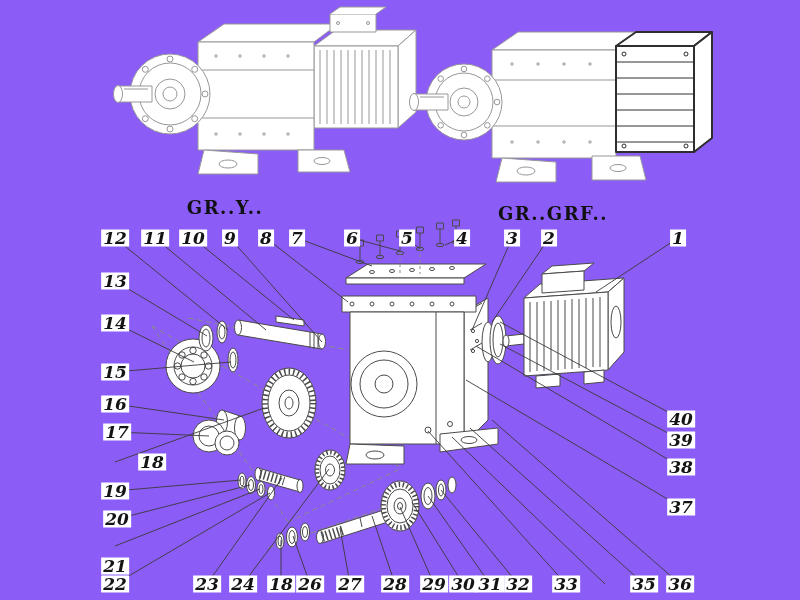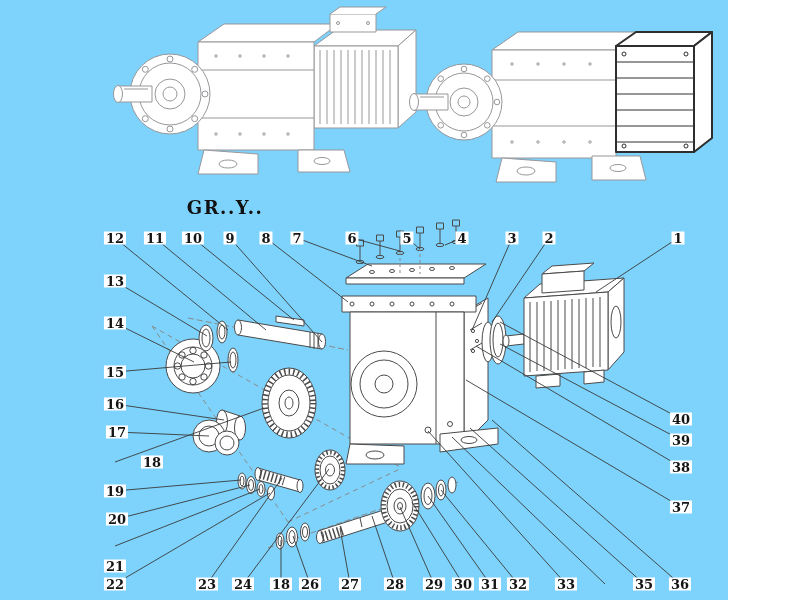--- a/index.html
+++ b/index.html
@@ -1,22 +1,22 @@
 <!DOCTYPE html>
 <html><head>
 <meta charset="utf-8">
 <style>
   html,body{margin:0;padding:0;background:#fff;}
-  .stage{position:relative;width:728px;height:600px;background:#7dd3fc;overflow:hidden;
+  .stage{position:relative;width:800px;height:600px;background:#8b5cf6;overflow:hidden;
          font-family:"DejaVu Serif",serif;}
   .stage svg{position:absolute;left:0;top:0;}
   .title{position:absolute;transform:translate(-50%,-50%);font-weight:bold;font-size:18px;
          letter-spacing:1.5px;color:#111;white-space:nowrap;}
-  .callout{position:absolute;transform:translate(-50%,-50%);font-weight:bold;font-size:13px;
-           color:#141414;background:#fff;padding:0 2px;line-height:1;}
+  .callout{position:absolute;transform:translate(-50%,-50%);font-weight:bold;font-size:17px;
+           color:#141414;background:#fff;padding:0 2px;line-height:1;font-style:italic;}
 </style>
 </head>
 <body>
 
 <div class="stage">
 
 <svg width="800" height="600" viewBox="0 0 800 600">
 
   <g stroke="#97979b" stroke-width="1" fill="none" stroke-linejoin="round">
     <path d="M198,42 L224,24 L338,24 L314,42 Z" fill="#fff"></path>
@@ -320,20 +320,21 @@
         <line x1="644" y1="584" x2="470" y2="428"></line>
         <line x1="680" y1="584" x2="492" y2="420"></line>
         <line x1="681" y1="507" x2="466" y2="380"></line>
         <line x1="681" y1="467" x2="476" y2="346"></line>
         <line x1="681" y1="440" x2="500" y2="344"></line>
         <line x1="681" y1="419" x2="500" y2="322"></line>
       </g>
 </svg>
 
 <div class="title" style="left:225px;top:207px">GR..Y..</div>
+<div class="title" style="left:553px;top:213px">GR..GRF..</div>
 
 <div id="callouts">
       <span class="callout" style="left: 678px; top: 238px;">1</span>
       <span class="callout" style="left: 549px; top: 238px;">2</span>
       <span class="callout" style="left: 512px; top: 238px;">3</span>
       <span class="callout" style="left: 462px; top: 238px;">4</span>
       <span class="callout" style="left: 407px; top: 238px;">5</span>
       <span class="callout" style="left: 352px; top: 238px;">6</span>
       <span class="callout" style="left: 297px; top: 238px;">7</span>
       <span class="callout" style="left: 266px; top: 238px;">8</span>

